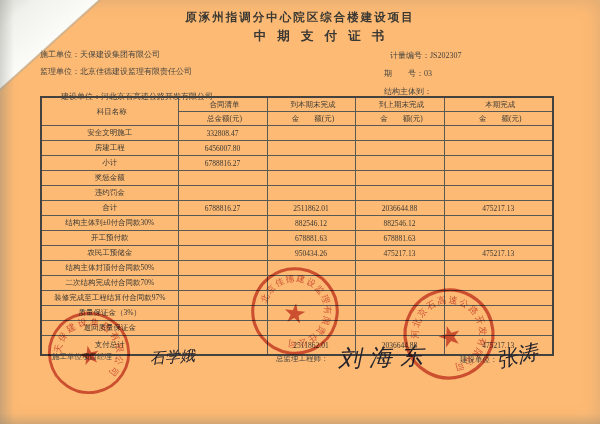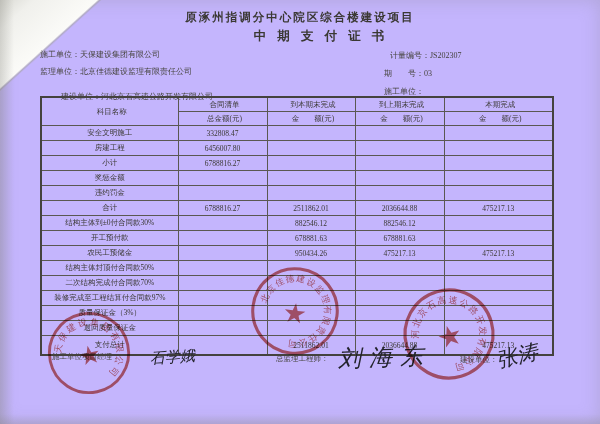--- a/index.html
+++ b/index.html
@@ -3,21 +3,21 @@
 <meta charset="utf-8">
 <style>
   html,body{margin:0;padding:0;}
   body{
     width:600px;height:424px;overflow:hidden;
     background:#bdbdb8;
     font-family:"Liberation Serif","DejaVu Serif",serif;
   }
   .page{
     position:absolute;left:0;top:0;width:600px;height:424px;
-    background:#c4b5fd;
+    background:#fdba74;
     box-shadow:inset 0 0 18px rgba(120,120,110,.25);
   }
   
   .fold{
     position:absolute;left:0;top:0;width:110px;height:120px;
     background:linear-gradient(318deg, rgba(0,0,0,0) 58%, rgba(160,160,152,.55) 59%, #fbfbf8 60%, #f0f0ec 86%, #d9d9d3 100%);
     pointer-events:none;
   }
   .edge-left{
     position:absolute;left:0;top:0;width:14px;height:424px;
@@ -73,21 +73,21 @@
   <div class="edge-bottom"></div>
 
   <div class="title1">原涿州指调分中心院区综合楼建设项目</div>
   <div class="title2">中 期 支 付 证 书</div>
 
   <div class="info i-l1">施工单位：天保建设集团有限公司</div>
   <div class="info i-l2">监理单位：北京佳德建设监理有限责任公司</div>
   <div class="info i-l3">建设单位：河北京石高速公路开发有限公司</div>
   <div class="info i-r1">计量编号：JS202307</div>
   <div class="info i-r2">期　　号：03</div>
-  <div class="info i-r3">施工单位：</div>
+  <div class="info i-r3">结构主体到：</div>
 
   <table class="cert">
     <colgroup>
       <col style="width:137px">
         <col style="width:89px">
         <col style="width:88px">
         <col style="width:89px">
         <col style="width:109px">
     </colgroup>
     <thead>

